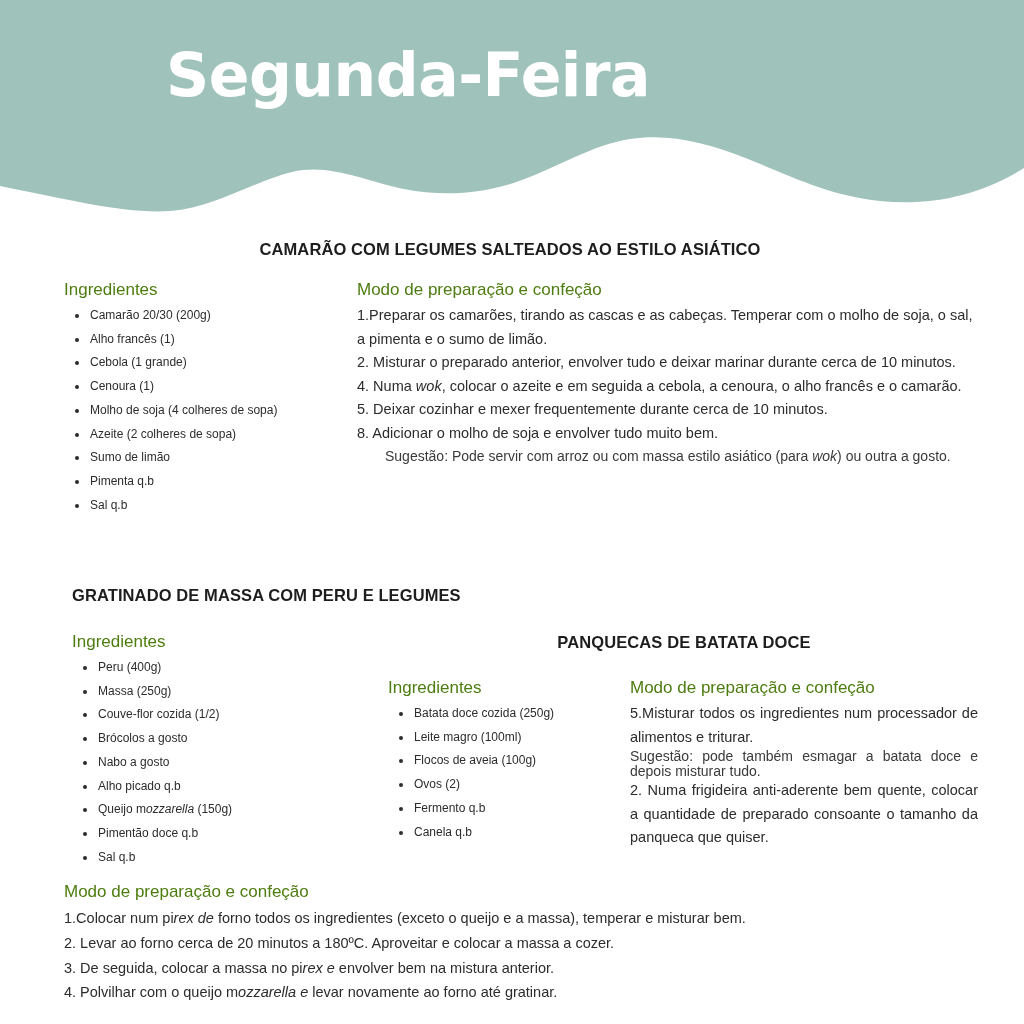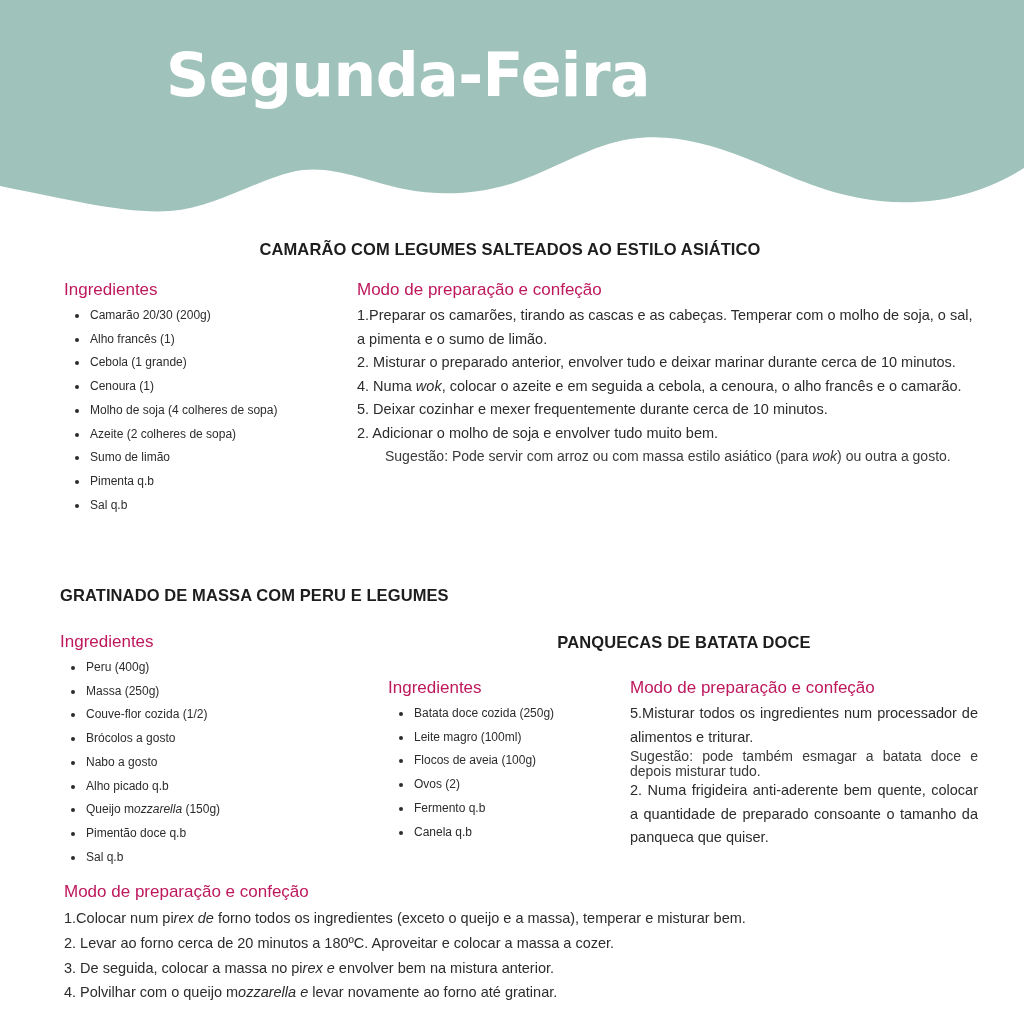--- a/index.html
+++ b/index.html
@@ -49,21 +49,21 @@
   
   .recipe-title {
     font-size: 16.5px;
     font-weight: 700;
     color: #1d1d1d;
     letter-spacing: 0.1px;
   }
   .sub-head {
     font-size: 17px;
     font-weight: 400;
-    color: #be185d;
+    color: #4d7c0f;
     margin-bottom: 4px;
   }
   ul.ing-list {
     list-style: none;
     margin: 0;
     padding: 0;
   }
   ul.ing-list li {
     position: relative;
     padding-left: 26px;
@@ -120,21 +120,21 @@
     position: absolute;
     left: 357px;
     top: 0;
     width: 616px;
   }
 
   
   .sec2 {
     position: absolute;
     top: 586px;
-    left: 60px;
+    left: 72px;
     width: 420px;
   }
   .sec2 .sub-head { margin-top: 27px; }
 
   
   .sec3 {
     position: absolute;
     top: 633px;
     left: 388px;
     width: 592px;
@@ -198,21 +198,21 @@
         <li>Sal q.b</li>
       </ul>
     </div>
 
     <div class="sec1-right">
       <div class="sub-head">Modo de preparação e confeção</div>
       <p class="step">1.Preparar os camarões, tirando as cascas e as cabeças. Temperar com o molho de soja, o sal, a pimenta e o sumo de limão.</p>
       <p class="step">2. Misturar o preparado anterior, envolver tudo e deixar marinar durante cerca de 10 minutos.</p>
       <p class="step">4. Numa <i>wok</i>, colocar o azeite e em seguida a cebola, a cenoura, o alho francês e o camarão.</p>
       <p class="step">5. Deixar cozinhar e mexer frequentemente durante cerca de 10 minutos.</p>
-      <p class="step">2. Adicionar o molho de soja e envolver tudo muito bem.</p>
+      <p class="step">8. Adicionar o molho de soja e envolver tudo muito bem.</p>
       <p class="note" style="margin-top:3px;margin-left:28px;">Sugestão: Pode servir com arroz ou com massa estilo asiático (para <i>wok</i>) ou outra a gosto.</p>
     </div>
   </div>
 </div>
 
 <div class="sec2">
   <div class="recipe-title">GRATINADO DE MASSA COM PERU E LEGUMES</div>
   <div class="sub-head">Ingredientes</div>
   <ul class="ing-list">
     <li>Peru (400g)</li>

